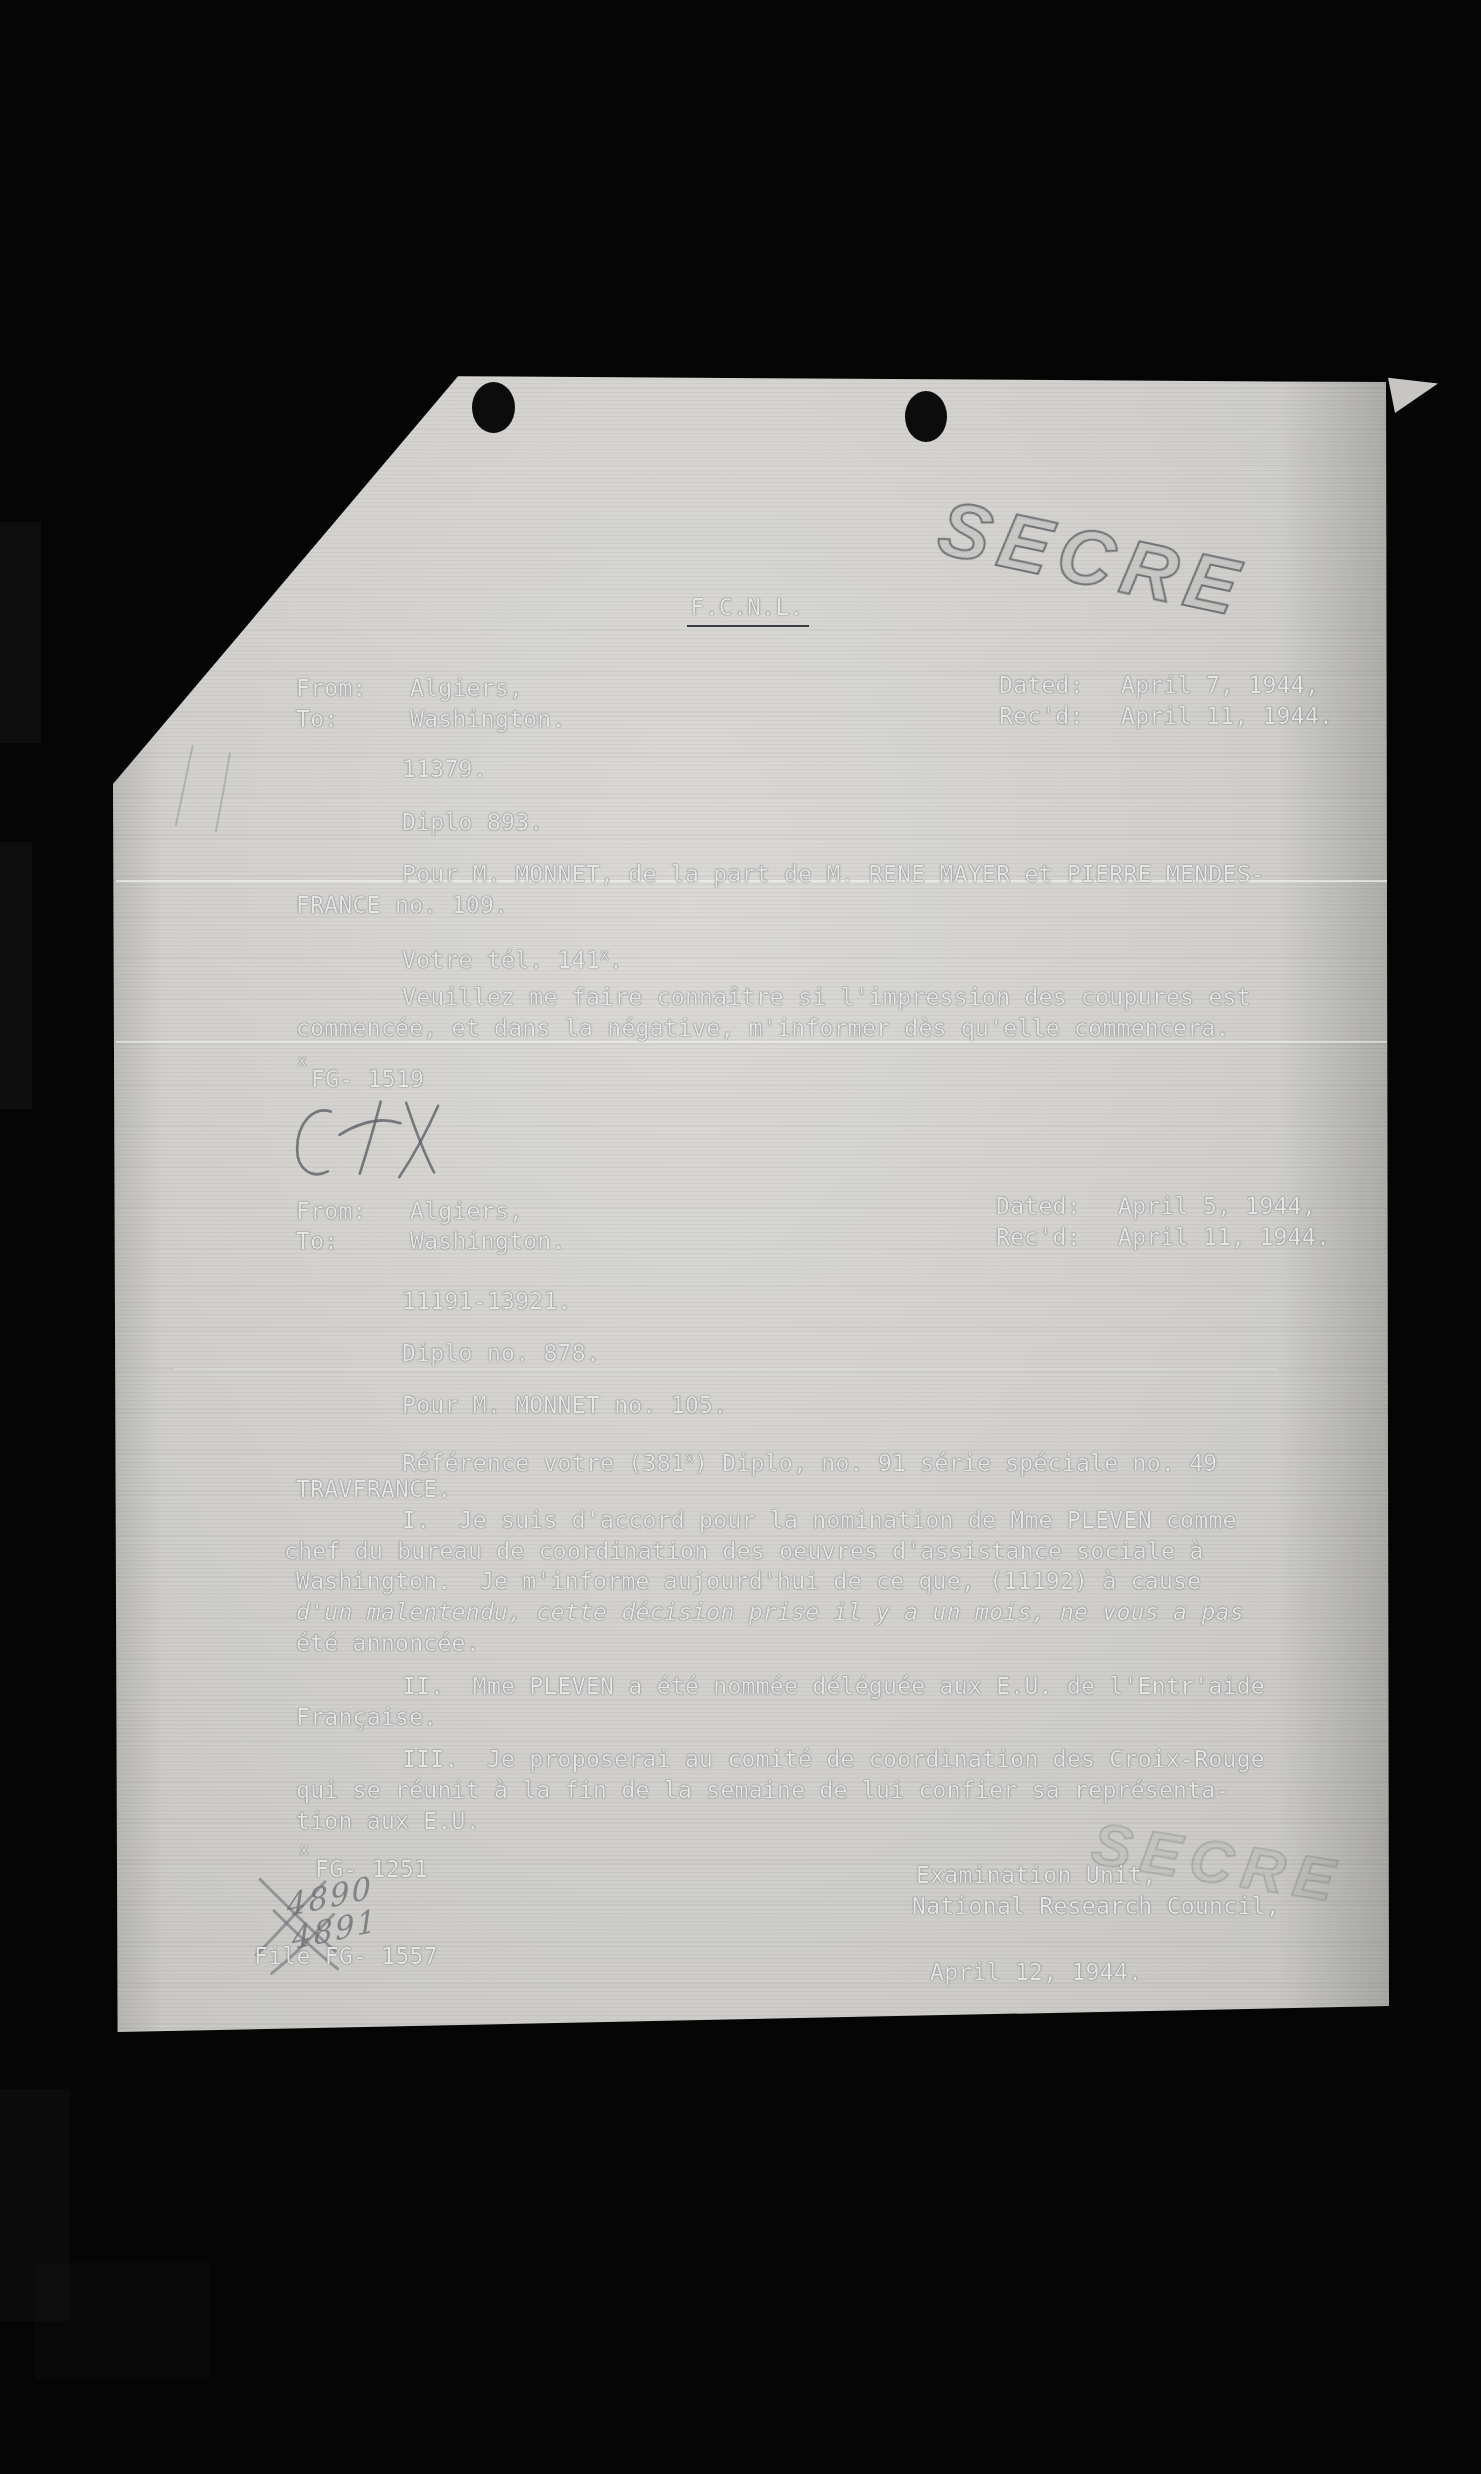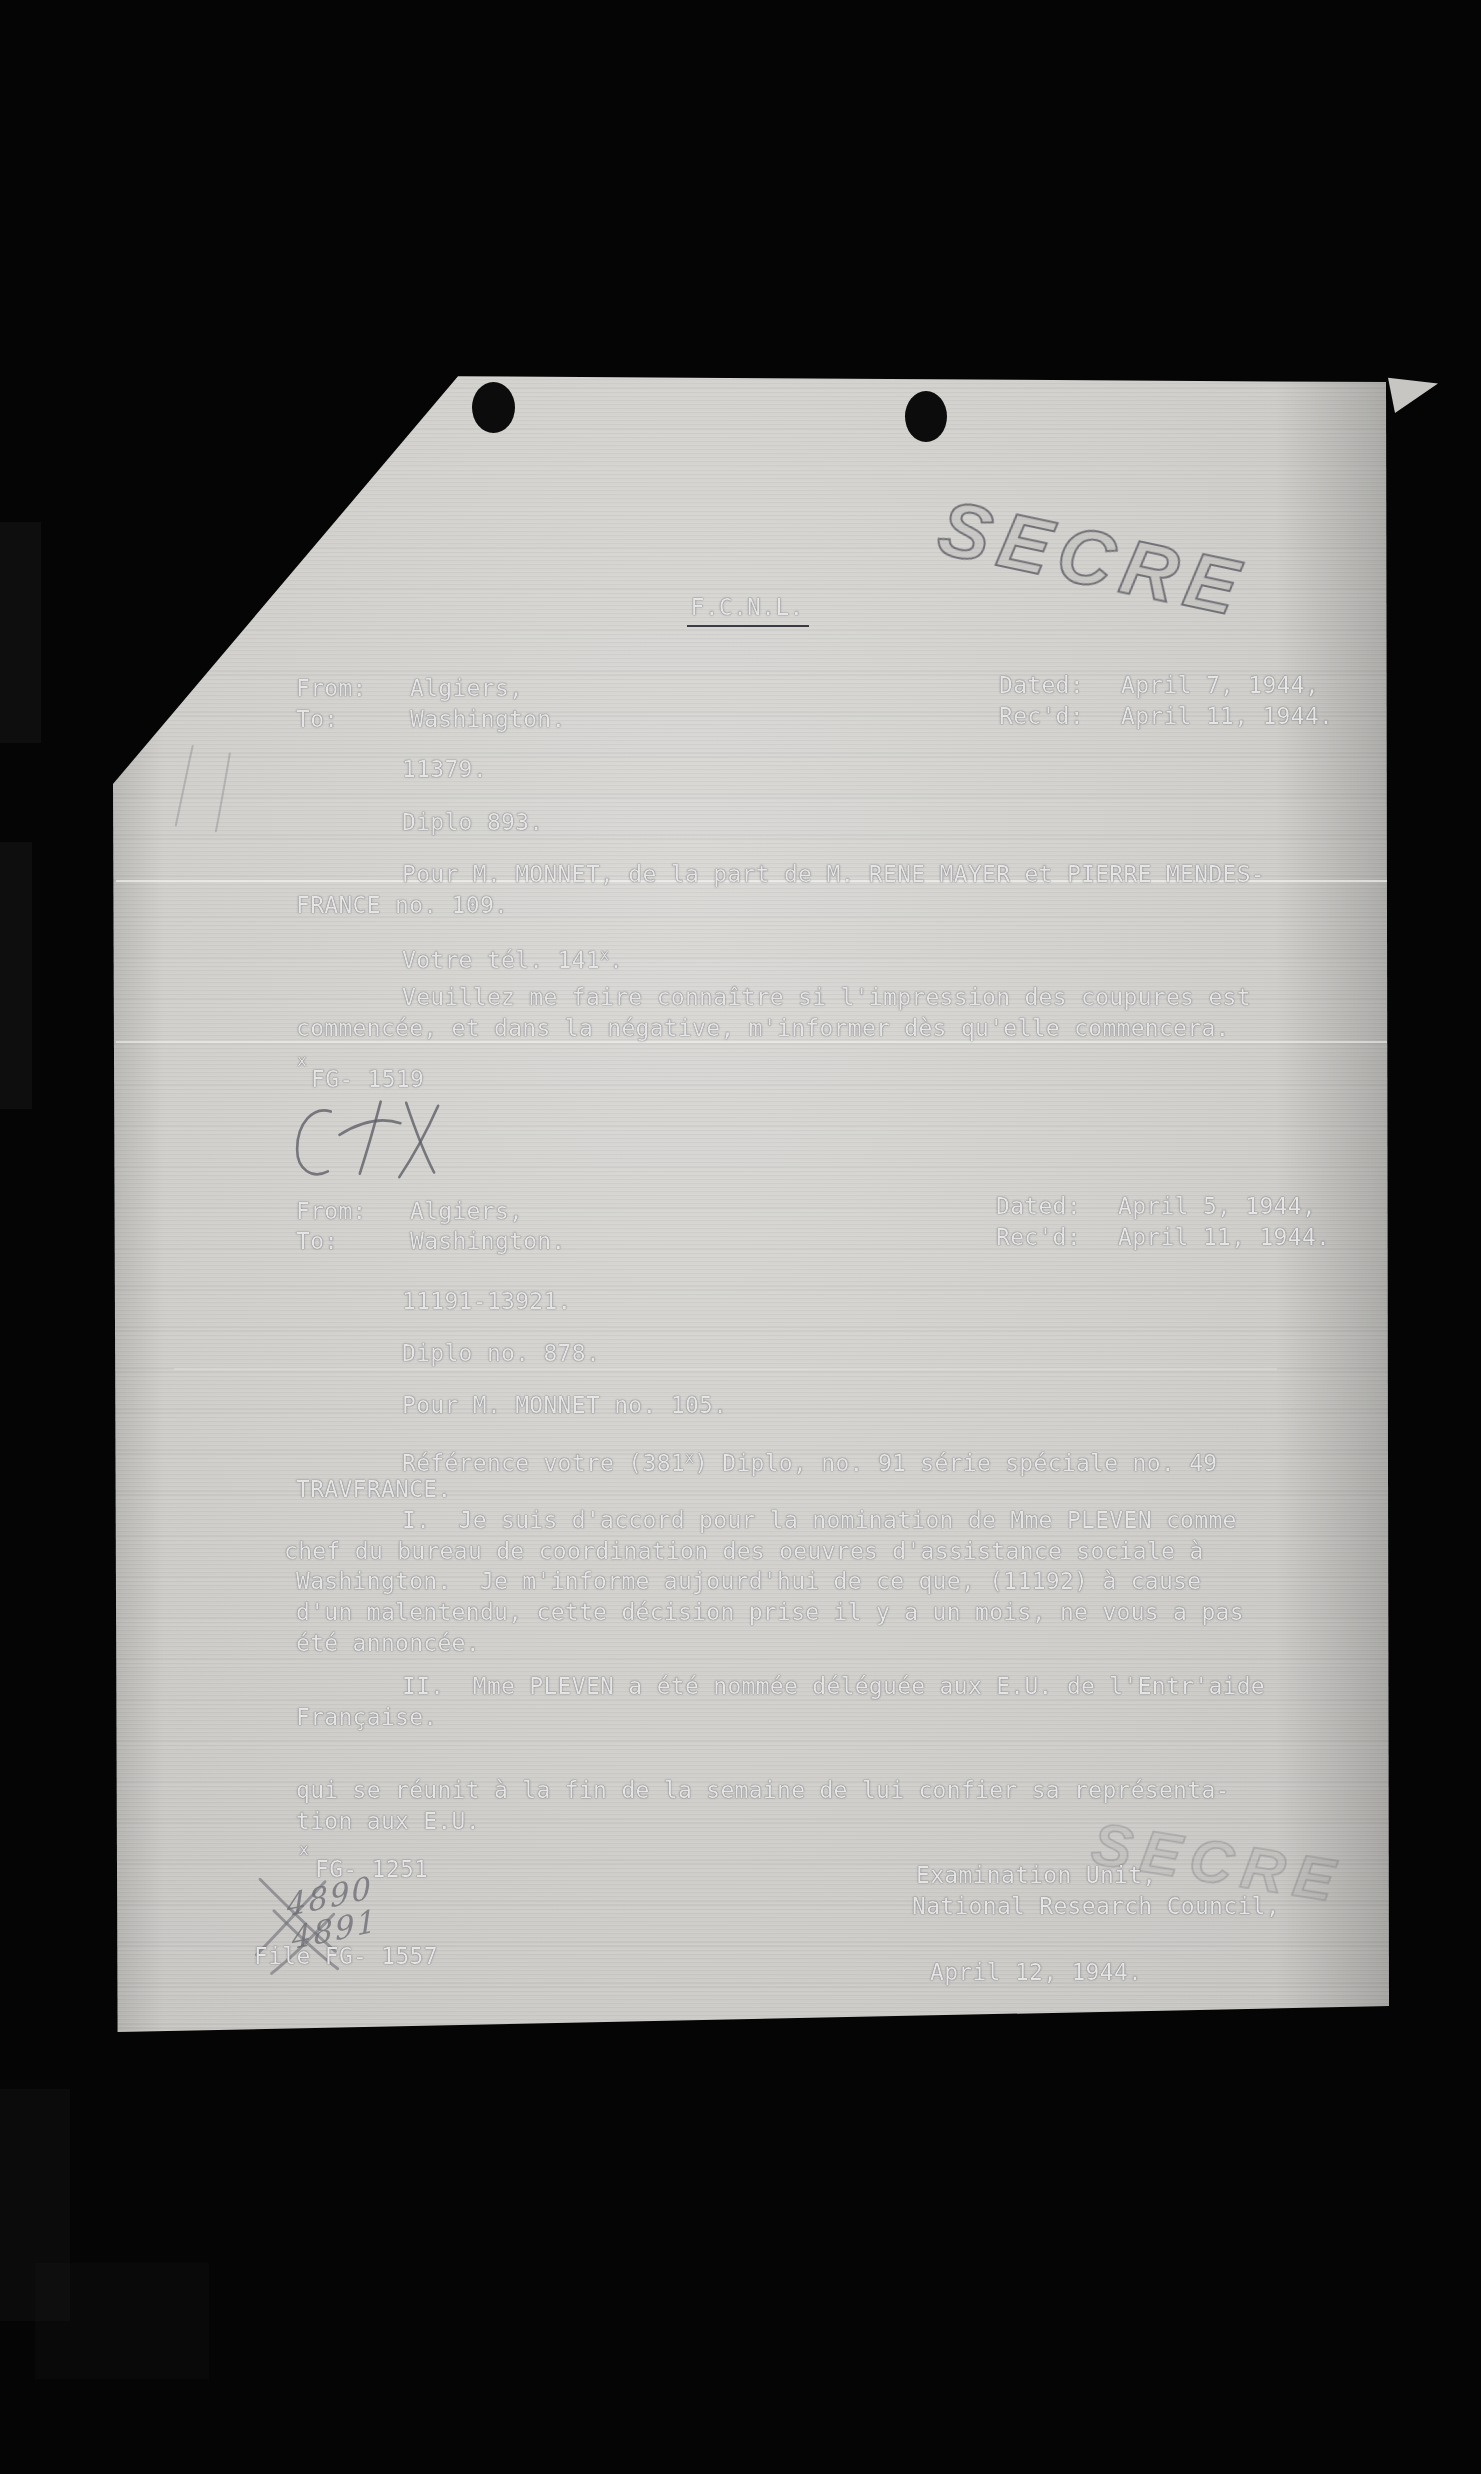--- a/index.html
+++ b/index.html
@@ -114,26 +114,27 @@
 
   <div class="tw" style="left:402px;top:1286px;">11191-13921.</div>
   <div class="tw" style="left:402px;top:1338px;">Diplo no. 878.</div>
   <div class="tw" style="left:402px;top:1390px;">Pour M. MONNET no. 105.</div>
   <div class="tw" style="left:402px;top:1443px;"><span>Référence votre (381</span><span class="sup">x</span><span>) Diplo, no. 91 série spéciale no. 49</span></div>
   <div class="tw" style="left:296px;top:1474px;">TRAVFRANCE.</div>
 
   <div class="tw" style="left:402px;top:1505px;">I.  Je suis d'accord pour la nomination de Mme PLEVEN comme</div>
   <div class="tw" style="left:284px;top:1536px;">chef du bureau de coordination des oeuvres d'assistance sociale à</div>
   <div class="tw" style="left:296px;top:1566px;">Washington.  Je m'informe aujourd'hui de ce que, (11192) à cause</div>
-  <div class="tw" style="left:296px;top:1597px;">d'un malentendu, cette décision prise il y a un mois, ne vous a pas</div>
+  <div class="tw" style="left:296px;top:1597px;font-style:italic;">d'un malentendu, cette décision prise il y a un mois, ne vous a pas</div>
   <div class="tw" style="left:296px;top:1628px;">été annoncée.</div>
 
   <div class="tw" style="left:402px;top:1671px;">II.  Mme PLEVEN a été nommée déléguée aux E.U. de l'Entr'aide</div>
   <div class="tw" style="left:296px;top:1702px;">Française.</div>
 
+  <div class="tw" style="left:402px;top:1744px;">III.  Je proposerai au comité de coordination des Croix-Rouge</div>
   <div class="tw" style="left:296px;top:1775px;">qui se réunit à la fin de la semaine de lui confier sa représenta-</div>
   <div class="tw" style="left:296px;top:1806px;">tion aux E.U.</div>
 
   <div class="tw marker" style="left:299px;top:1834px;">x</div>
   <div class="tw" style="left:315px;top:1854px;">FG- 1251</div>
 
   <div class="hand hw-num" style="left:286px;top:1878px;">4890</div>
   <div class="hand hw-num" style="left:291px;top:1911px;">4891</div>
 
   <div class="tw" style="left:254px;top:1941px;">File FG- 1557</div>

